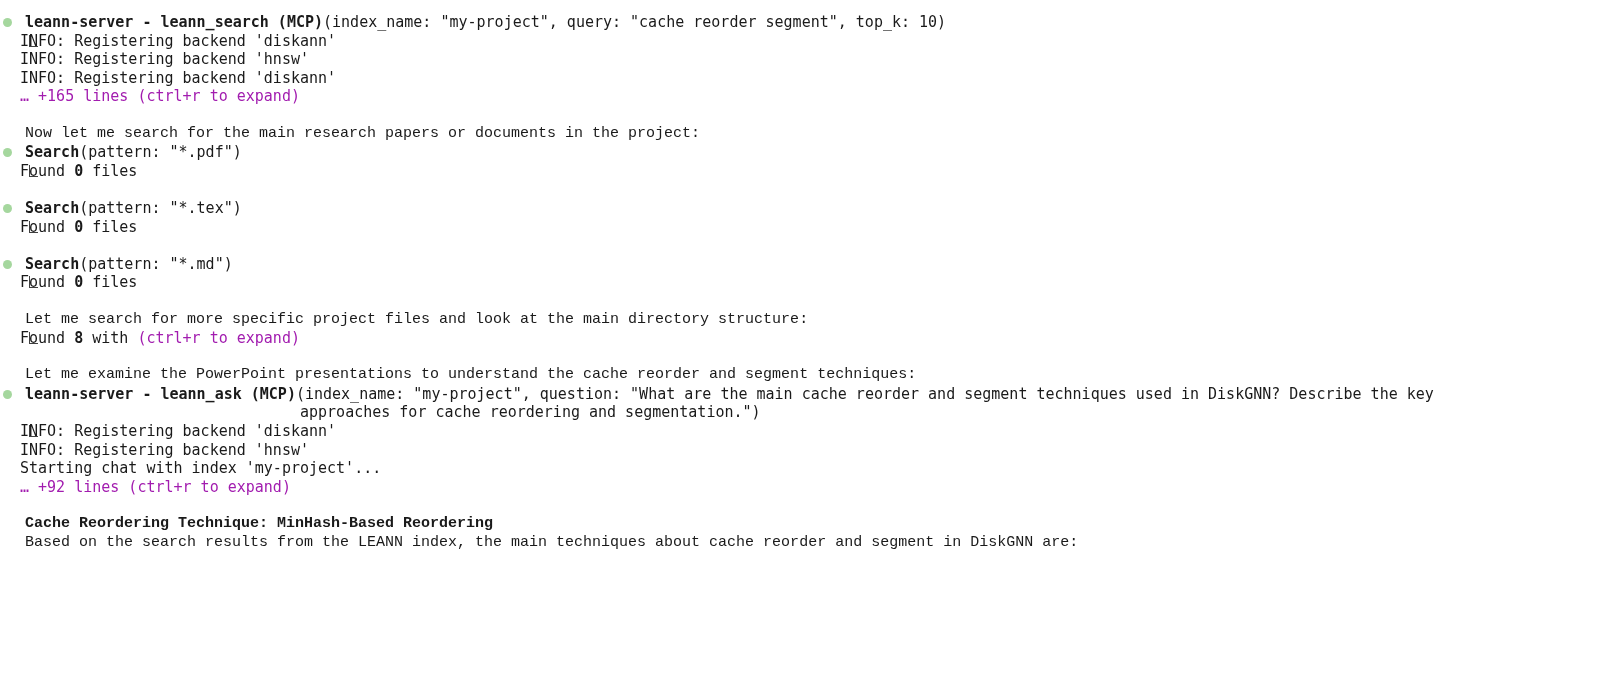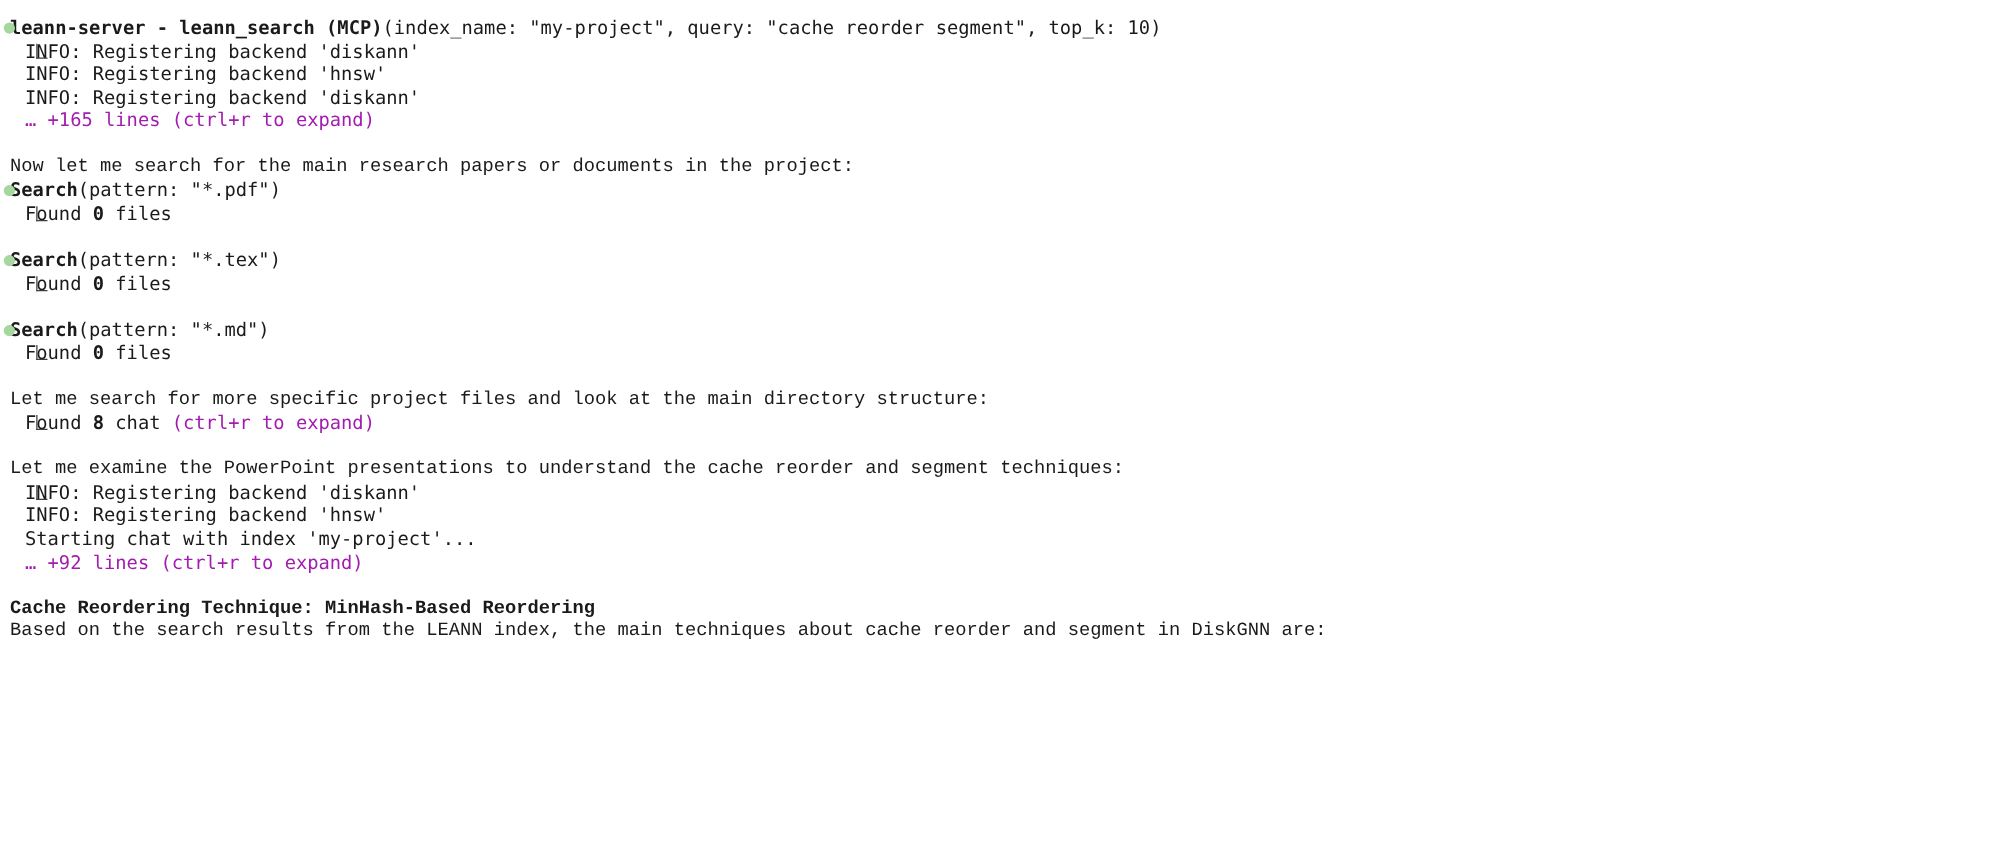--- a/index.html
+++ b/index.html
@@ -18,21 +18,21 @@
   }
   .log {
     padding-top: 13px;
   }
   .block {
     margin: 0 0 18.6px 0;
   }
   .line {
     position: relative;
     white-space: pre;
-    padding-left: 8px;
+    padding-left: 25px;
   }
   .out {
     padding-left: 20px;
   }
   .cont {
     padding-left: 300px;
   }
   .b {
     font-weight: bold;
   }
@@ -85,26 +85,28 @@
   </section>
 
   <section class="block">
     <div class="line"><span class="bullet"></span><span class="b">Search</span><span>(pattern: "*.md")</span></div>
     <div class="line out"><span class="elbow"></span><span>Found </span><span class="b">0</span><span> files</span></div>
   </section>
 
   <p class="line block">Let me search for more specific project files and look at the main directory structure:</p>
 
   <section class="block">
-    <div class="line out"><span class="elbow"></span><span>Found </span><span class="b">8</span><span> chat </span><span class="muted">(ctrl+r to expand)</span></div>
+    <div class="line out"><span class="elbow"></span><span>Found </span><span class="b">8</span><span> with </span><span class="muted">(ctrl+r to expand)</span></div>
   </section>
 
   <p class="line block">Let me examine the PowerPoint presentations to understand the cache reorder and segment techniques:</p>
 
   <section class="block">
+    <div class="line"><span class="bullet"></span><span class="b">leann-server - leann_ask (MCP)</span><span>(index_name: "my-project", question: "What are the main cache reorder and segment techniques used in DiskGNN? Describe the key</span></div>
+    <div class="line cont">approaches for cache reordering and segmentation.")</div>
     <div class="line out"><span class="elbow"></span><span>INFO: Registering backend 'diskann'</span></div>
     <div class="line out"><span>INFO: Registering backend 'hnsw'</span></div>
     <div class="line out"><span>Starting chat with index 'my-project'...</span></div>
     <div class="line out muted"><span>… +92 lines (ctrl+r to expand)</span></div>
   </section>
 
   <p class="line block b">Cache Reordering Technique: MinHash-Based Reordering</p>
 
   <p class="line block">Based on the search results from the LEANN index, the main techniques about cache reorder and segment in DiskGNN are:</p>
 

